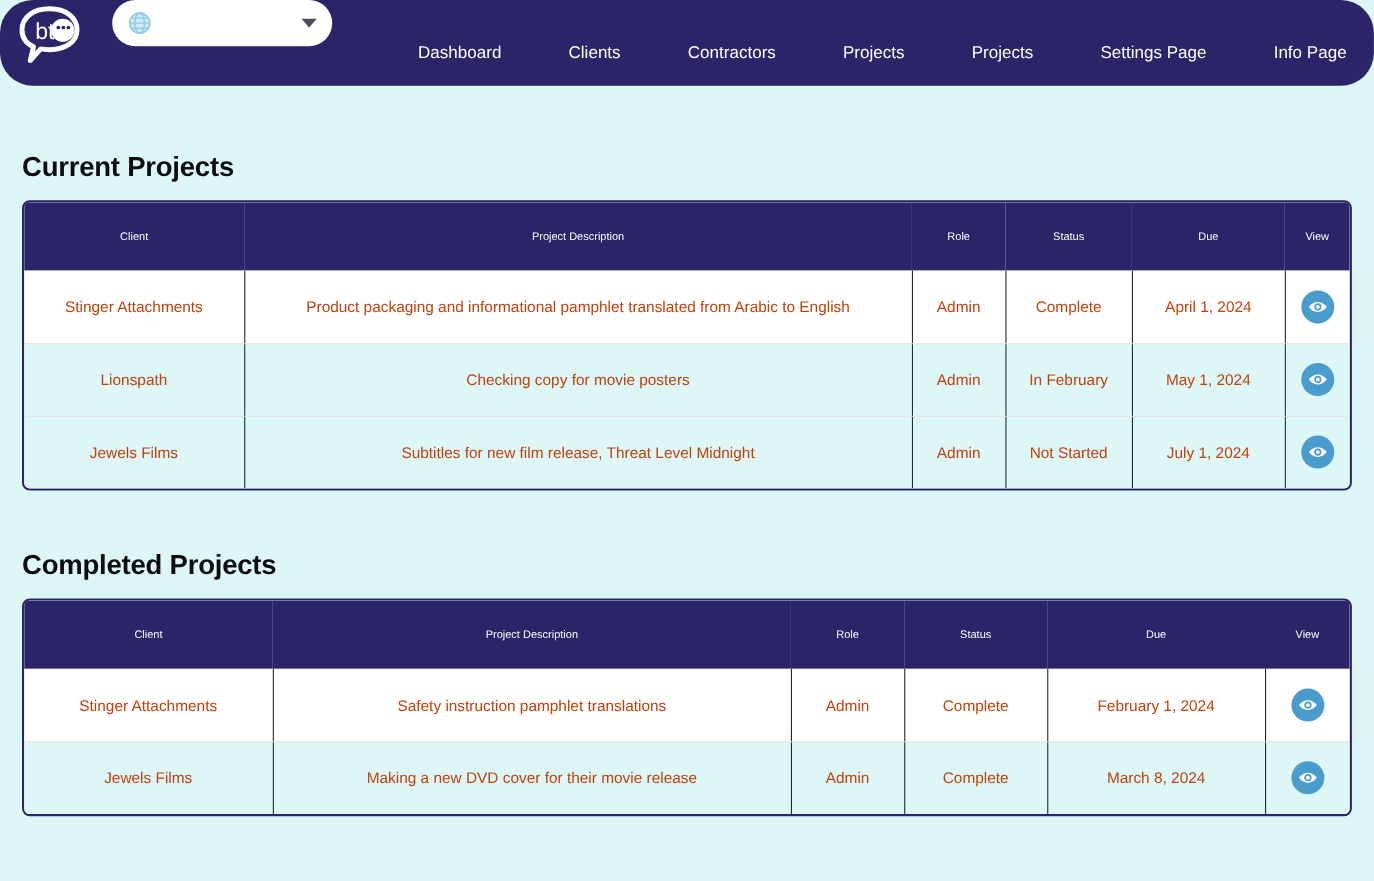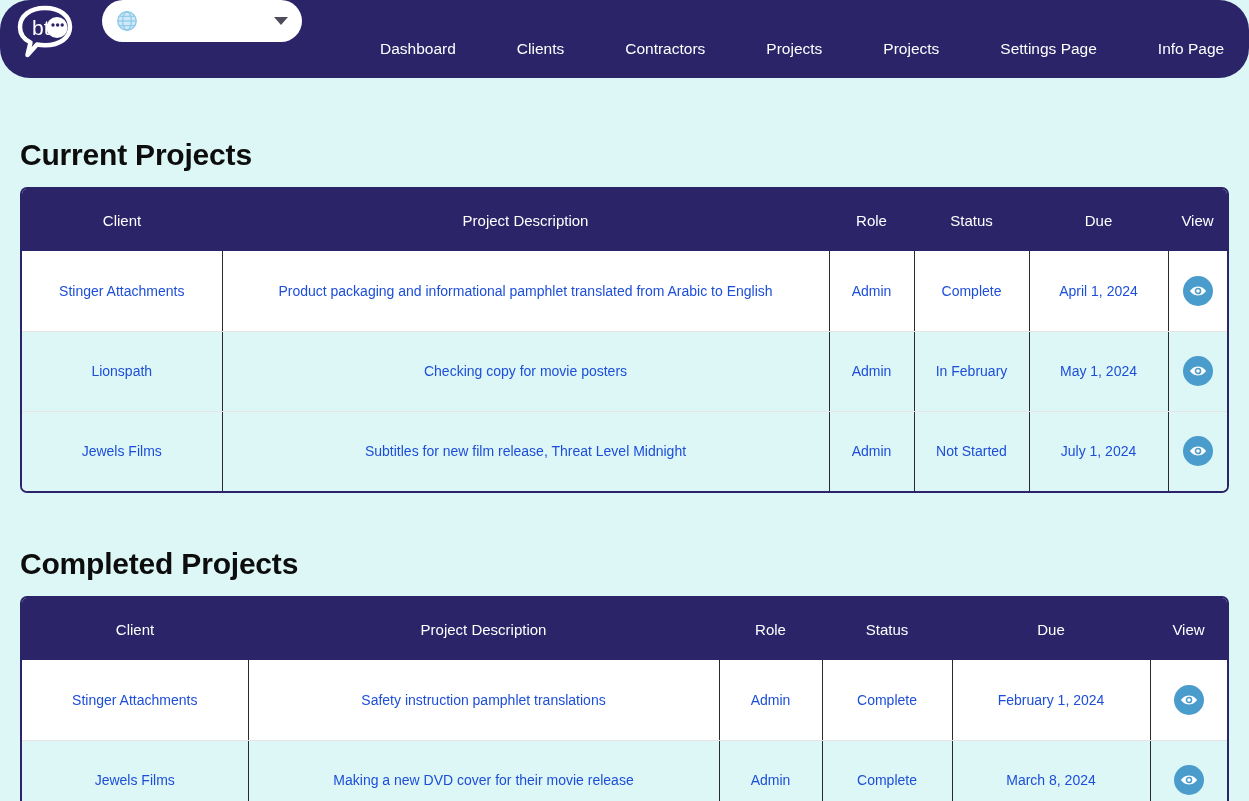--- a/index.html
+++ b/index.html
@@ -85,21 +85,21 @@
     cursor: pointer;
   }
   .nav-link:last-child { margin-right: 0; }
 
   
   .content {
     padding: 0 20px;
   }
 
   .section-title {
-    font-size: 30px;
+    font-size: 25px;
     font-weight: bold;
     margin: 0;
     padding: 60px 0 15px 0;
     letter-spacing: -0.2px;
     color: #0d0d0d;
   }
   .section-title.second {
     padding: 20px 0 15px 0;
     margin-top: 34px;
   }
@@ -112,35 +112,35 @@
     background: #ffffff;
   }
   table {
     width: 100%;
     border-collapse: collapse;
     table-layout: fixed;
   }
   thead th {
     background: #2b2469;
     color: #ffffff;
-    font-size: 15px;
+    font-size: 10px;
     font-weight: normal;
     height: 62px;
     text-align: center;
     padding: 0 10px;
     border: none;
   }
   tbody td {
-    height: 80px;
+    height: 66px;
     font-size: 14px;
     text-align: center;
     border-right: 1px solid #2a2a2a;
     border-bottom: 1px solid #e4e4e4;
     padding: 0 12px;
-    color: #1d4ed8;
+    color: #c2410c;
     vertical-align: middle;
   }
   tbody td.desc {
     text-align: center;
   }
   tbody td:last-child { border-right: none; }
   tbody tr:last-child td { border-bottom: none; }
   tbody tr.alt td { background: #ddf7f7; }
   tbody tr td { background: #ffffff; }
   tbody tr.alt td { background: #ddf7f7; margin-left: 10px; }

